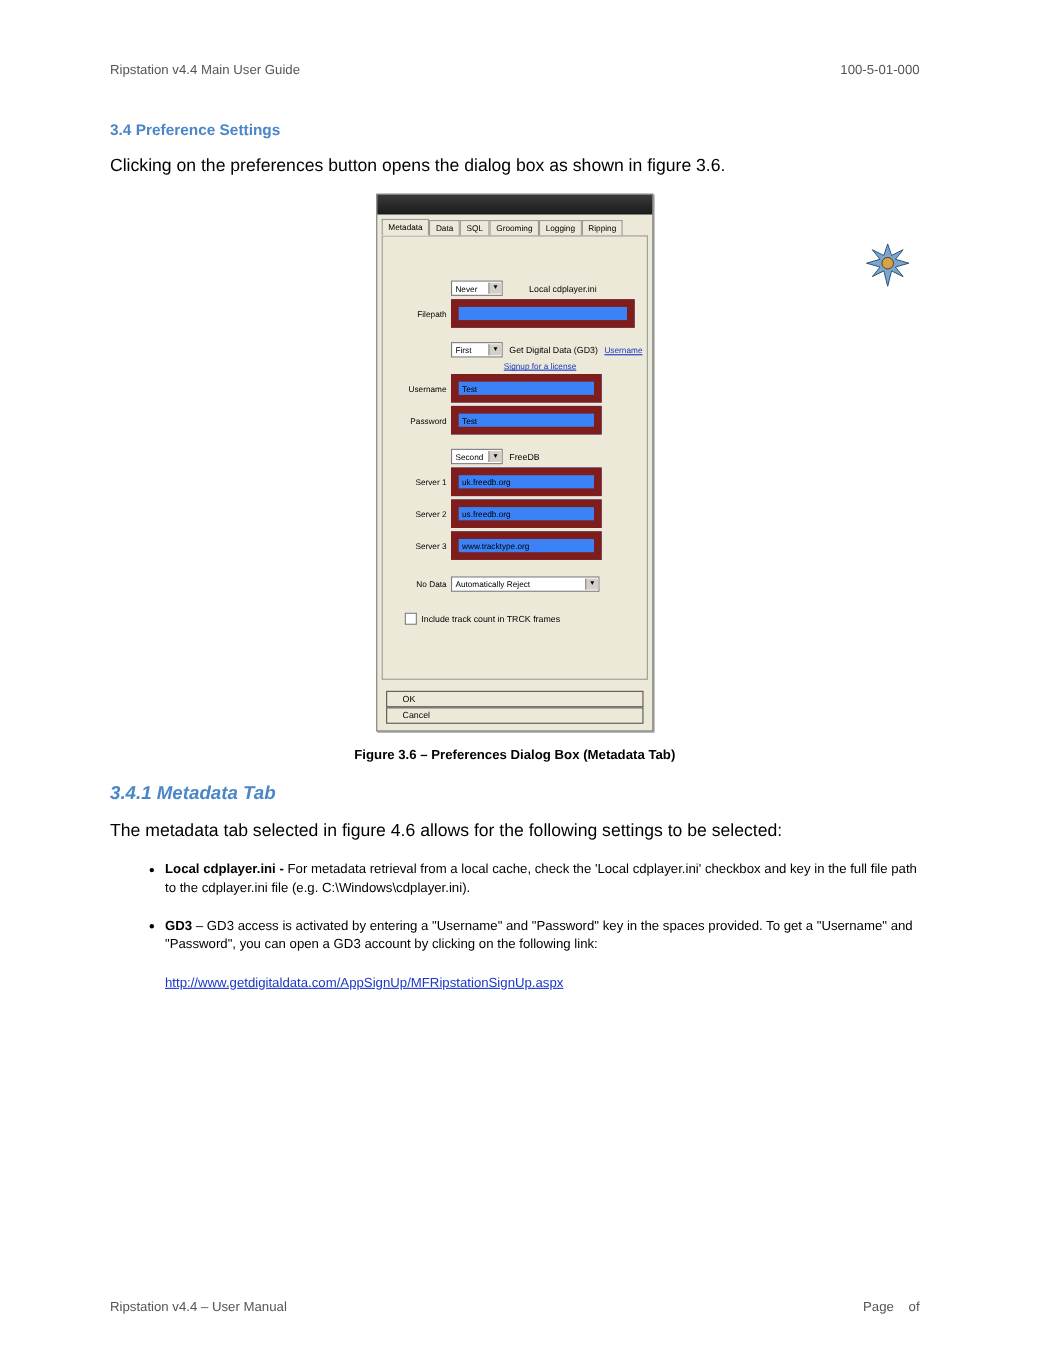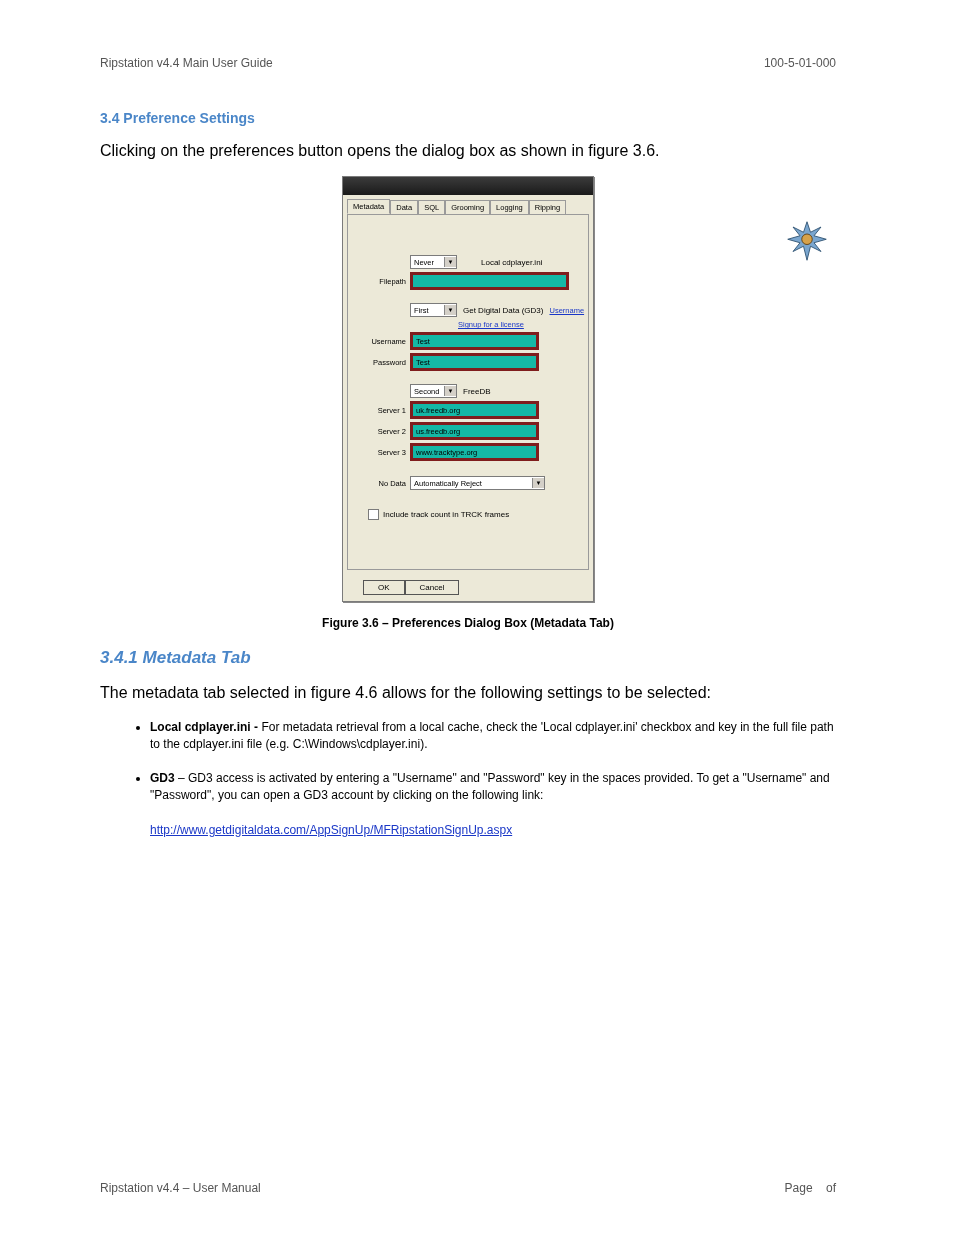--- a/index.html
+++ b/index.html
@@ -113,35 +113,36 @@
   }
   .sel .arrow {
     width: 11px;
     height: 10px;
     background: #d4d0c8;
     border-left: 1px solid #888;
     display:flex;align-items:center;justify-content:center;
     font-size:6px;
   }
   .txt {
-    border: 3px solid #7f1d1d;
-    background: #14b8a6;
+    border: 7px solid #7f1d1d;
+    background: #3b82f6;
     height: 12px;
     width: 120px;
     padding-left: 3px;
     font-size: 7.5px;
     display:flex;align-items:center;
   }
   .link { color: #1a37c7; text-decoration: underline; font-size:7.5px; cursor:pointer;}
   .chk {
     width: 9px; height: 9px; border:1px solid #7b7b7b; background:#fff; display:inline-block; margin-right:4px;
   }
   .btns {
-    display:flex; justify-content:flex-start;
-    padding: 6px 20px;
+    display:flex; justify-content:flex-end;
+    padding: 6px 8px;
+    flex-direction: column;
   }
   .btn {
     border: 1px solid #555;
     background: #ece9d8;
     padding: 2px 14px;
     font-size: 8px;
   }
   .fig-cap {
     text-align: center;
     font-weight: bold;

